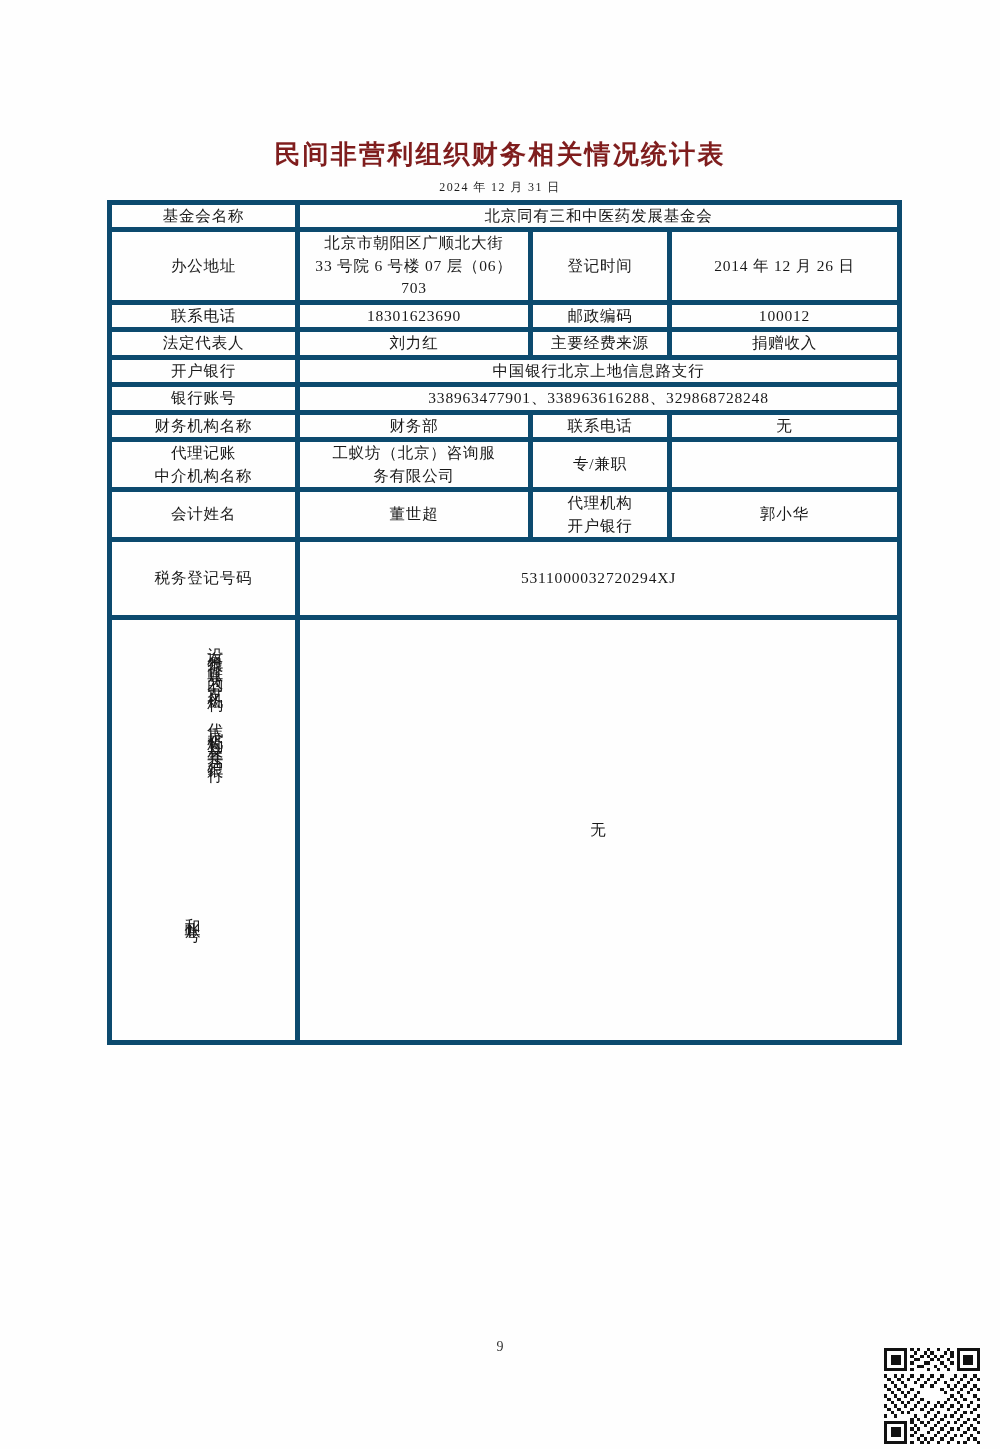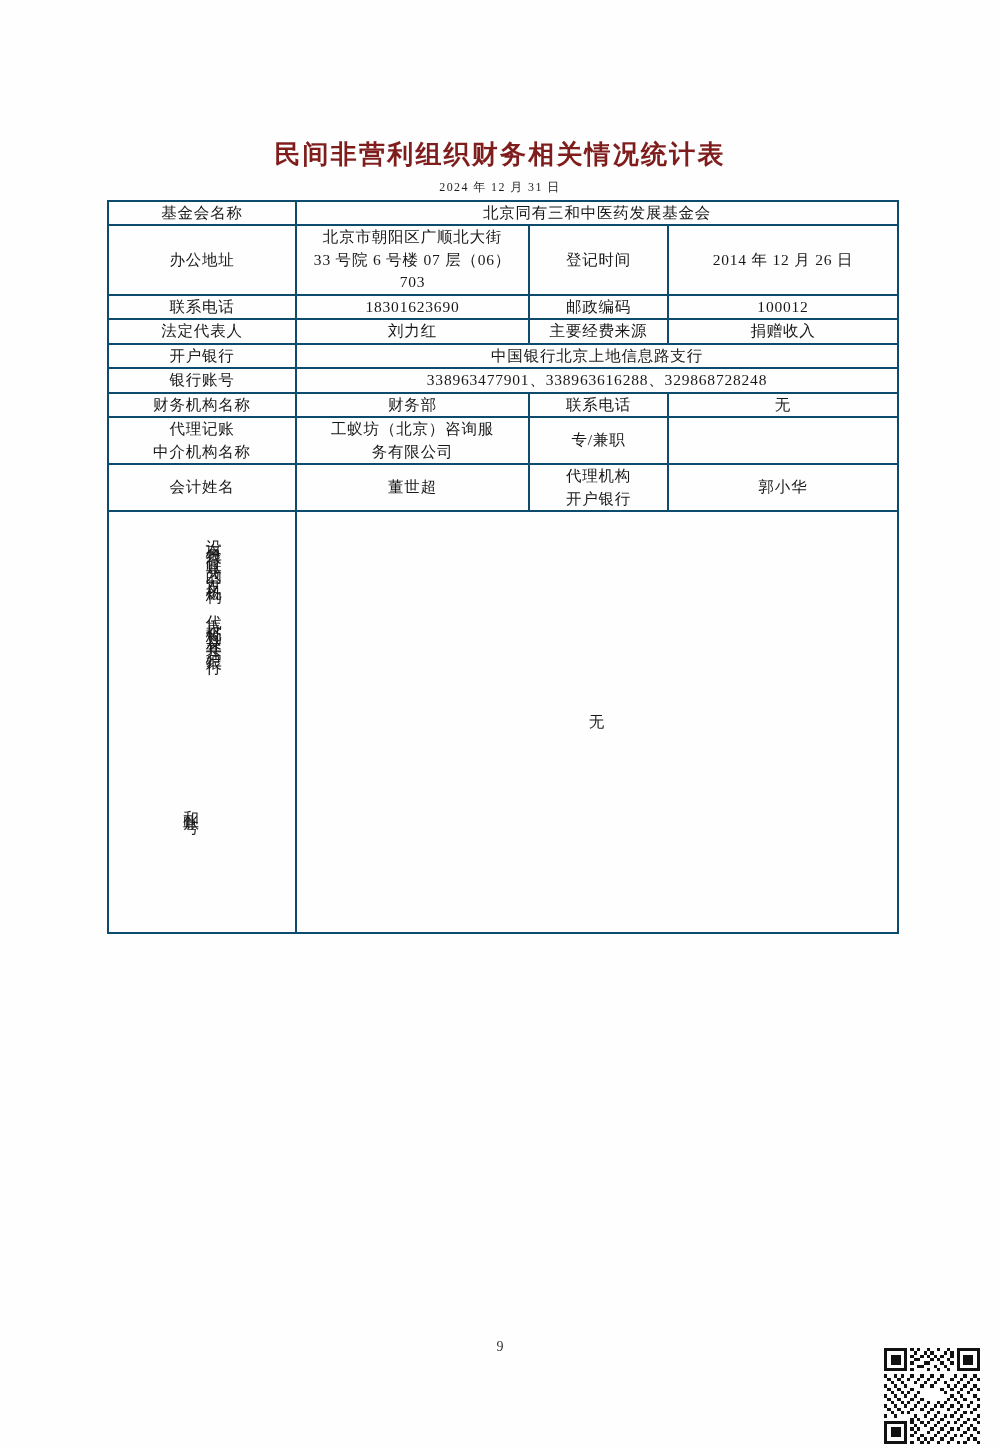--- a/index.html
+++ b/index.html
@@ -52,21 +52,21 @@
     left: 107px;
     top: 200px;
     width: 790px;
   }
   table.form {
     border-collapse: collapse;
     width: 790px;
     table-layout: fixed;
   }
   table.form td {
-    border: 2px solid #0c4a6e;
+    border: 5px solid #0c4a6e;
     padding: 0 4px;
     text-align: center;
     vertical-align: middle;
     font-size: 15.5px;
     letter-spacing: 0.8px;
     color: #181818;
     line-height: 1.45;
   }
   td.lbl {
     letter-spacing: 2px;
@@ -217,20 +217,24 @@
         <tr>
           <td class="lbl">会计姓名</td>
           <td>董世超</td>
           <td class="lbl two-line">
             <div>代理机构</div>
             <div>开户银行</div>
           </td>
           <td>郭小华</td>
         </tr>
 
+        <tr class="mid-row">
+          <td class="lbl">税务登记号码</td>
+          <td colspan="3" class="num">5311000032720294XJ</td>
+        </tr>
 
         <tr>
           <td class="vert-cell">
             <div class="vert-inner">
               <span class="vert-line">设有银行账号的分支机构、代表机构及其开户银行</span>
               <span class="vert-line second">和账号</span>
             </div>
           </td>
           <td colspan="3" class="tall-empty">无</td>
         </tr>

